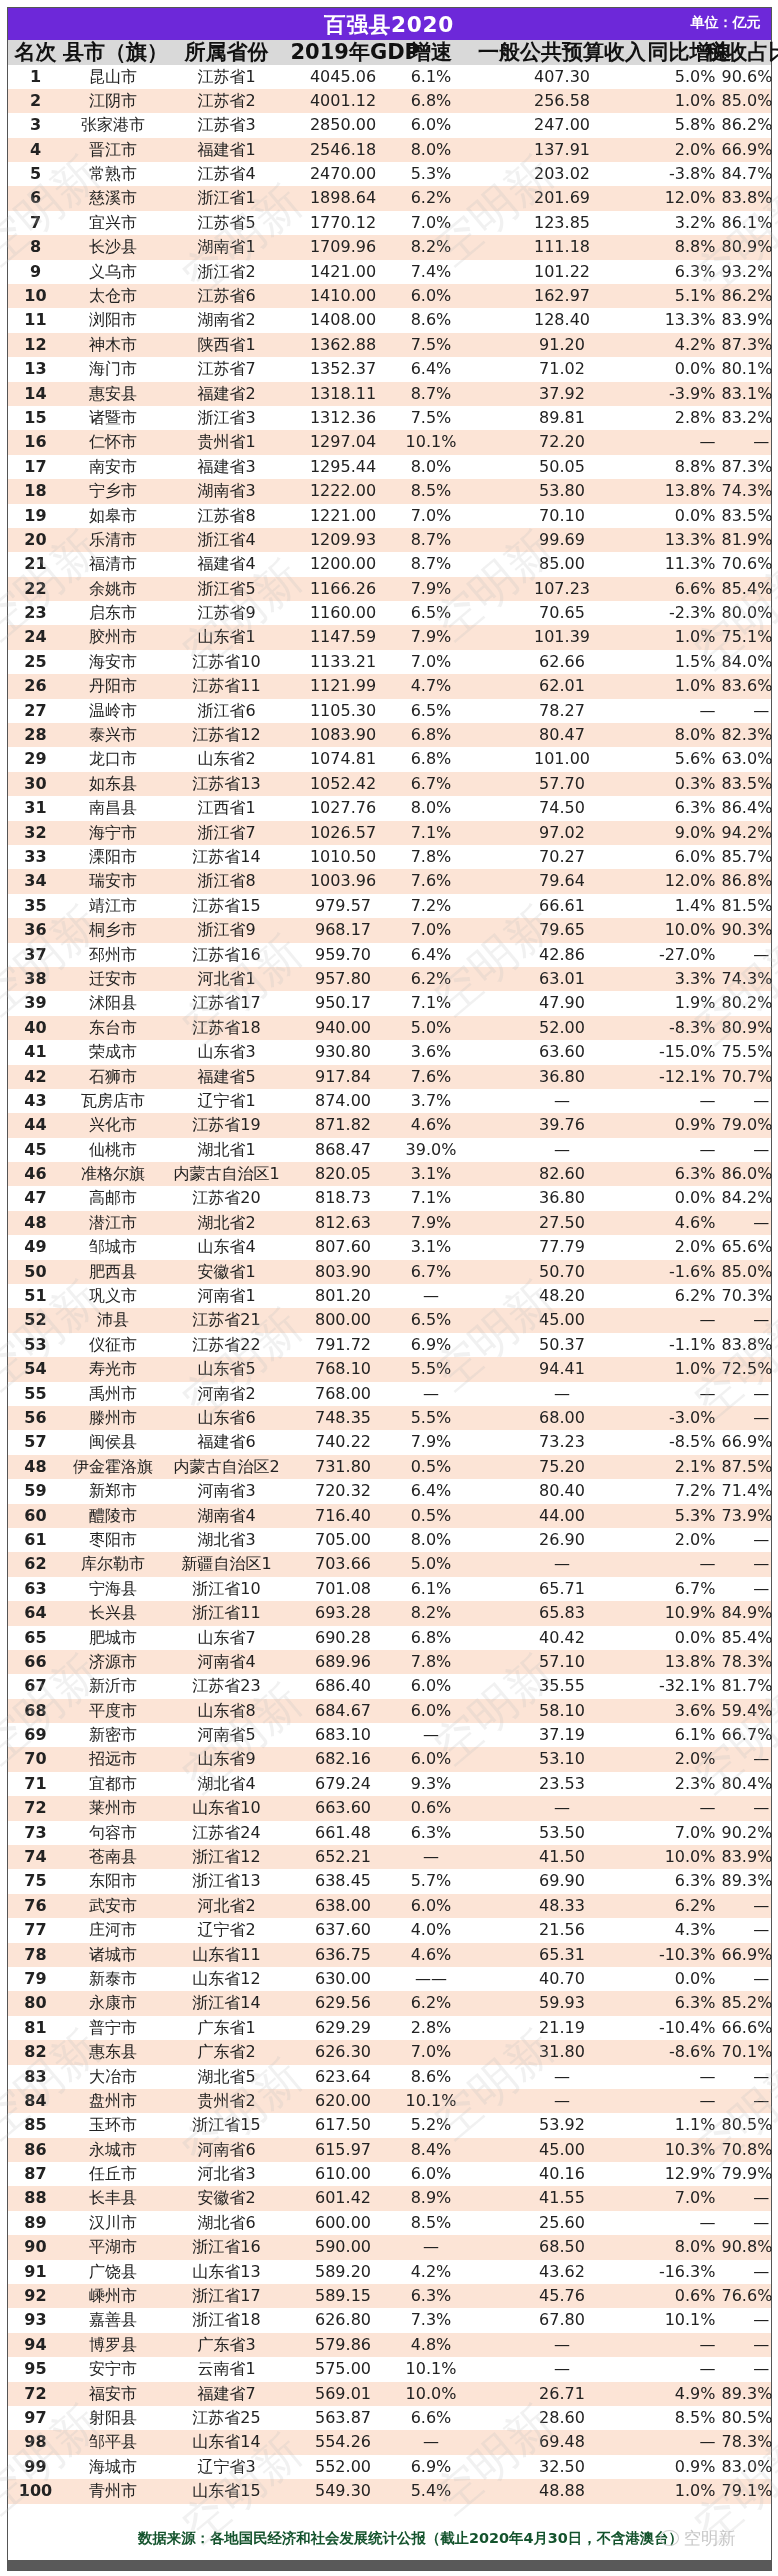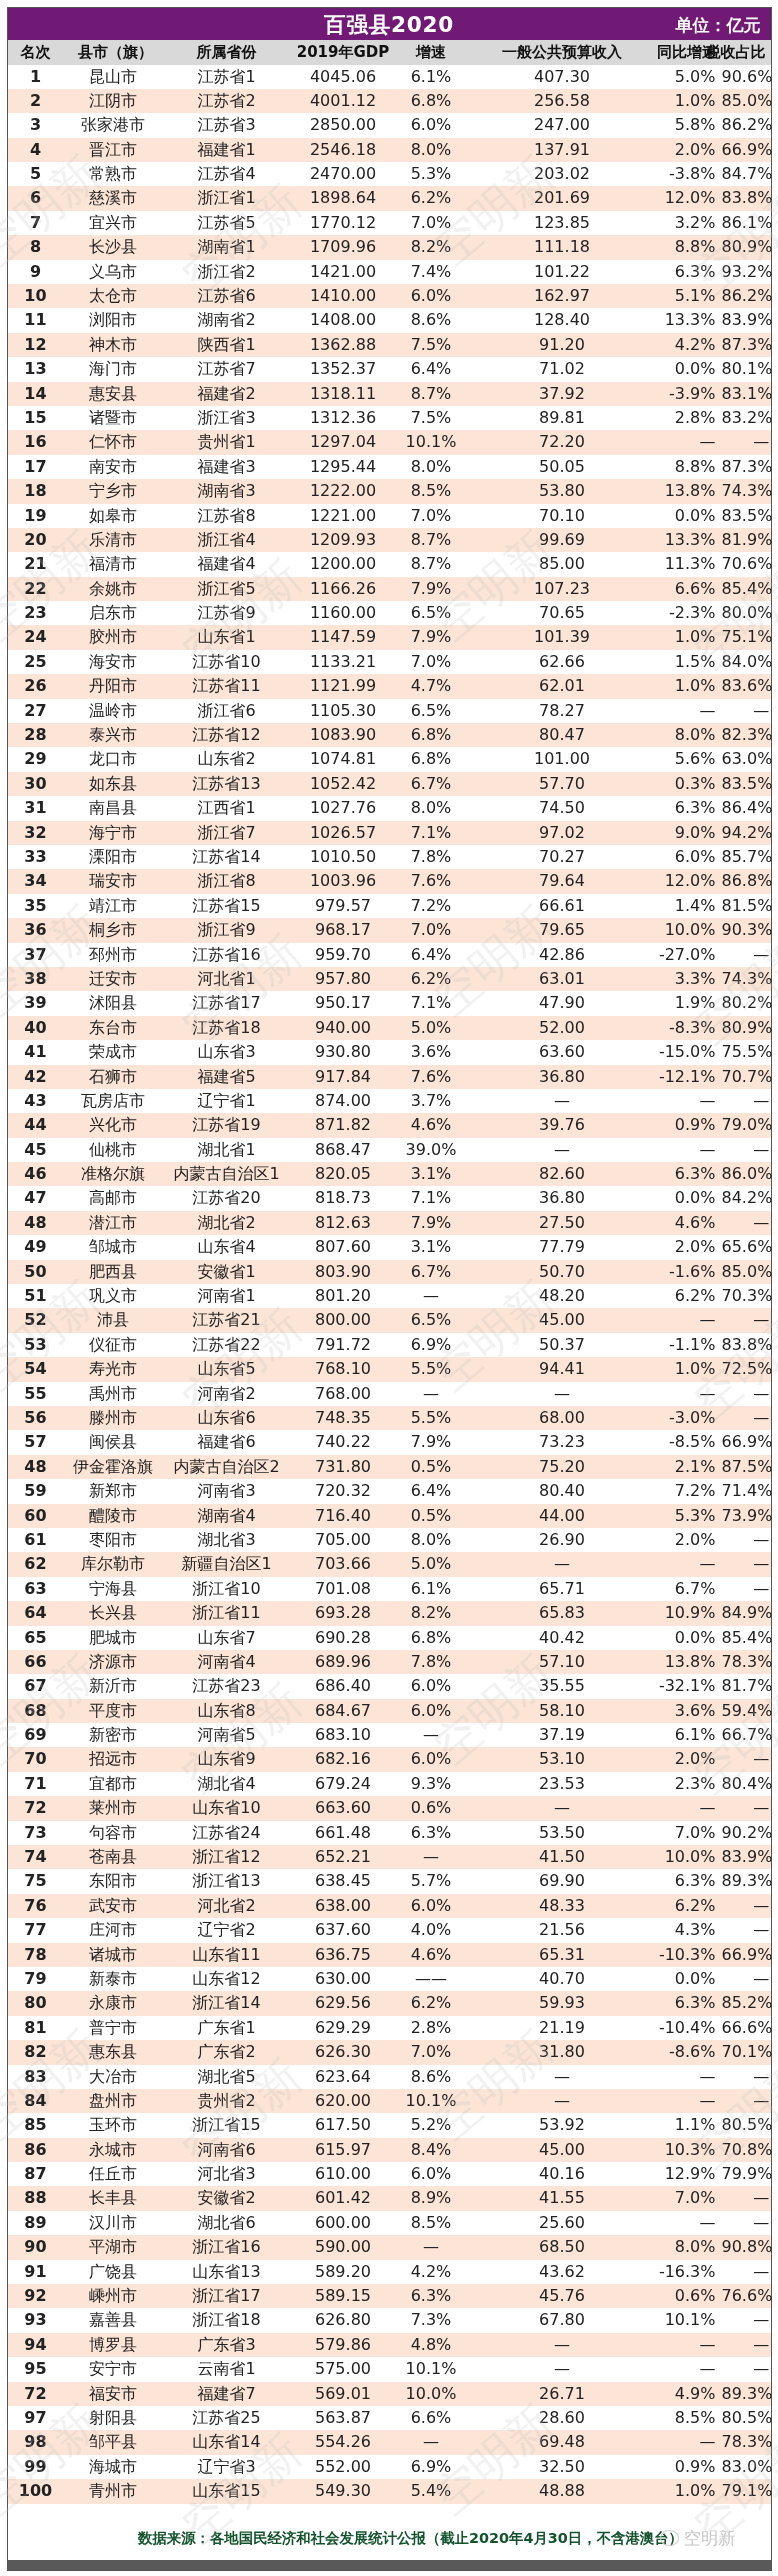--- a/index.html
+++ b/index.html
@@ -4,32 +4,32 @@
 <style>
   * { box-sizing: border-box; margin: 0; padding: 0; }
   html, body { width: 778px; height: 2576px; background: #ffffff; overflow: hidden; }
   body { position: relative; font-family: "DejaVu Sans", "Liberation Sans", sans-serif; color: #222; }
   .frame {
     position: absolute; left: 6.5px; top: 6.5px; width: 765px; height: 2564px;
     border: 1.4px solid #555; background: #fff;
   }
   .title-bar {
     position: absolute; left: 0; top: 0; width: 100%; height: 32px;
-    background: #701a75; color: #fff;
+    background: #6d28d9; color: #fff;
   }
   .title-bar .title {
     position: absolute; left: 0; right: 0; top: 2.9px; text-align: center;
     font-size: 21.6px; font-weight: bold; letter-spacing: 0.7px;
   }
   .title-bar .unit {
-    position: absolute; right: 10px; top: 6.5px; font-size: 17px; font-weight: bold;
+    position: absolute; right: 10px; top: 6.5px; font-size: 14px; font-weight: bold;
   }
   .header-row {
     position: absolute; left: 0; top: 32px; width: 100%; height: 25px;
-    background: #d9d9d9; font-weight: bold; font-size: 15px; color: #111;
+    background: #d9d9d9; font-weight: bold; font-size: 21px; color: #111;
   }
   .rows { position: absolute; left: 0; top: 57px; width: 100%; }
   .row { position: relative; height: 24.4px; font-size: 16px; color: #222; }
   .row.alt { background: #fce4d6; }
   .cell { position: absolute; top: 0; height: 100%; line-height: 24.4px; white-space: nowrap; }
   .header-row .cell { line-height: 25px; }
   .c-rank { left: 0; width: 56px; text-align: center; font-weight: bold; }
   .c-name { left: 56px; width: 99px; text-align: center; }
   .c-prov { left: 157px; width: 124px; text-align: center; }
   .c-gdp { left: 283px; width: 105px; text-align: center; }

